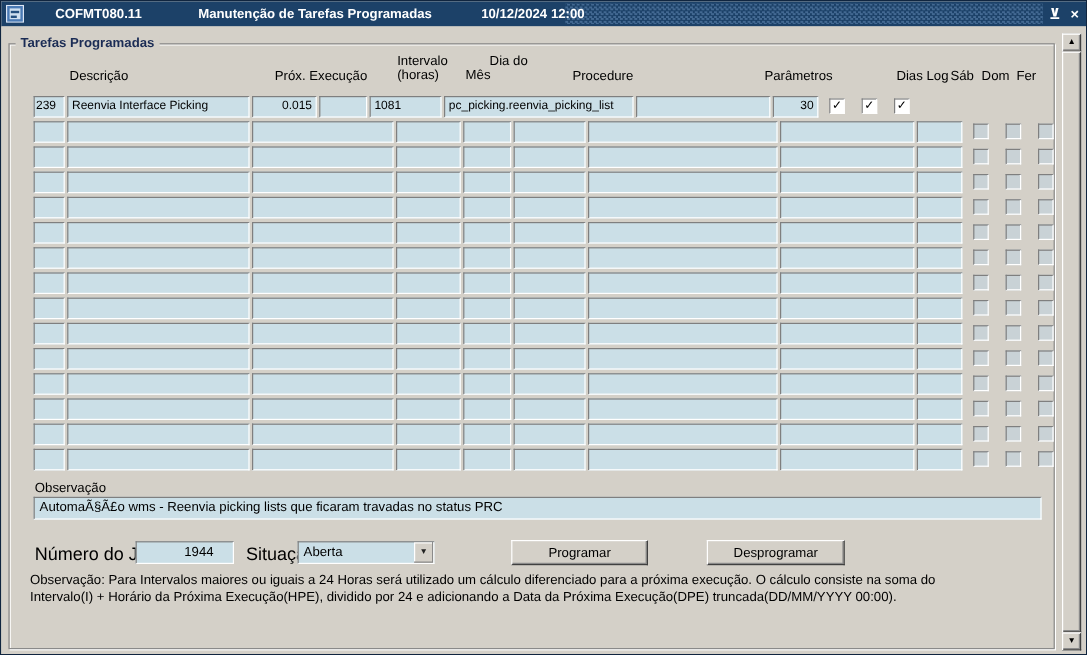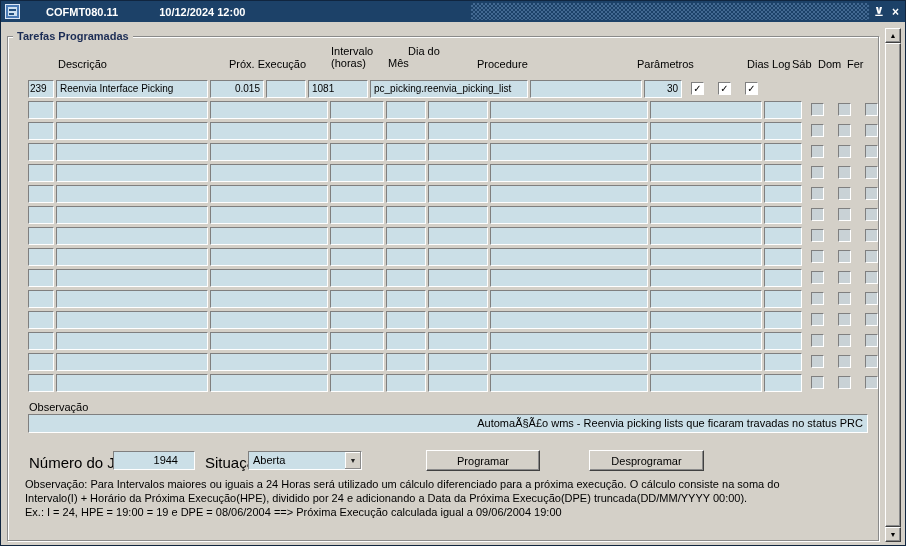--- a/index.html
+++ b/index.html
@@ -38,21 +38,21 @@
   .c-proc{width:158px;}
   .c-par{width:112px;}
   .c-log{width:38px;text-align:right;margin-right:0;}
   .cb{width:13px;height:13px;margin-top:2px;margin-left:14px;border:1px solid;
     border-color:#7f7f7f #fff #fff #7f7f7f;background:#ffffff;font-size:10px;line-height:11px;text-align:center;color:#000;}
   .cb.first{margin-left:9px;}
   .cb.dis{background:#c9d2d6;}
   
   .lbl{position:absolute;font-size:15px;color:#000;white-space:nowrap;z-index:1;}
   .field{position:absolute;height:19px;border:1px solid;border-color:#7f7f7f #fff #fff #7f7f7f;background:#cbdfe7;
-    font-size:11px;line-height:17px;padding:0 4px;color:#000;overflow:hidden;white-space:nowrap;z-index:1;text-align:right;}
+    font-size:11px;line-height:17px;padding:0 4px;color:#000;overflow:hidden;white-space:nowrap;z-index:1;}
   .num-job{text-align:right;padding-right:16px;}
   .combo{position:absolute;height:19px;border:1px solid;border-color:#7f7f7f #fff #fff #7f7f7f;background:#cbdfe7;display:flex;z-index:1;}
   .combo-value{flex:1;font-size:11px;line-height:17px;padding:0 4px;color:#000;}
   .combo-btn{width:16px;background:#d4d0c8;box-shadow:inset -1px -1px 0 #8a8a8a, inset 1px 1px 0 #ffffff;
     font-size:7px;line-height:17px;text-align:center;color:#222;}
   .btn{position:absolute;height:21px;background:#d4d0c8;border:1px solid;border-color:#ffffff #404040 #404040 #ffffff;
     box-shadow:inset -1px -1px 0 #8a8a8a;font-size:11px;font-family:inherit;color:#000;z-index:1;}
   .help{position:absolute;font-size:11px;color:#000;white-space:nowrap;z-index:1;}
   
   .vscroll{position:absolute;left:884px;top:6px;width:16px;height:514px;background:#c6d6dc;}
@@ -72,20 +72,21 @@
   <div class="titlebar">
     <span class="title-icon">
       <svg width="15" height="15" viewBox="0 0 15 15">
         <rect x="0.5" y="0.5" width="14" height="14" fill="#4a7ab5" stroke="#dce6f5"></rect>
         <rect x="3" y="3" width="9" height="9" fill="#cfe0f0"></rect>
         <rect x="4" y="5" width="7" height="2" fill="#24507f"></rect>
         <rect x="4" y="9" width="5" height="2" fill="#24507f"></rect>
       </svg>
     </span>
     <span class="tseg">COFMT080.11</span>
+    <span class="tseg t2">Manutenção de Tarefas Programadas</span>
     <span class="tseg t3">10/12/2024 12:00</span>
     <div class="title-pattern"></div>
     <div class="title-controls">
       <span class="tbtn">⊻</span>
       <span class="tbtn">×</span>
     </div>
   </div>
 
   <div class="client">
 
@@ -325,21 +326,20 @@
     <span class="lbl" style="left:204px;top:432px">Situação</span>
     <div class="combo" style="left:247px;top:429px;width:114px">
       <span class="combo-value">Aberta</span>
       <span class="combo-btn">▼</span>
     </div>
     <button class="btn" style="left:425px;top:428px;width:114px">Programar</button>
     <button class="btn" style="left:588px;top:428px;width:115px">Desprogramar</button>
 
     <div class="help" style="left:24px;top:456px">Observação: Para Intervalos maiores ou iguais a 24 Horas será utilizado um cálculo diferenciado para a próxima execução. O cálculo consiste na soma do</div>
     <div class="help" style="left:24px;top:470px">Intervalo(I) + Horário da Próxima Execução(HPE), dividido por 24 e adicionando a Data da Próxima Execução(DPE) truncada(DD/MM/YYYY 00:00).</div>
-    <div class="help" style="left:24px;top:484px">Ex.: I = 24, HPE = 19:00 = 19 e DPE = 08/06/2004 ==&gt; Próxima Execução calculada igual a 09/06/2004 19:00</div>
 
     <div class="vscroll">
       <div class="sb-btn up">▲</div>
       <div class="sb-thumb"></div>
       <div class="sb-btn down">▼</div>
     </div>
 
   </div>
 </div>
 

